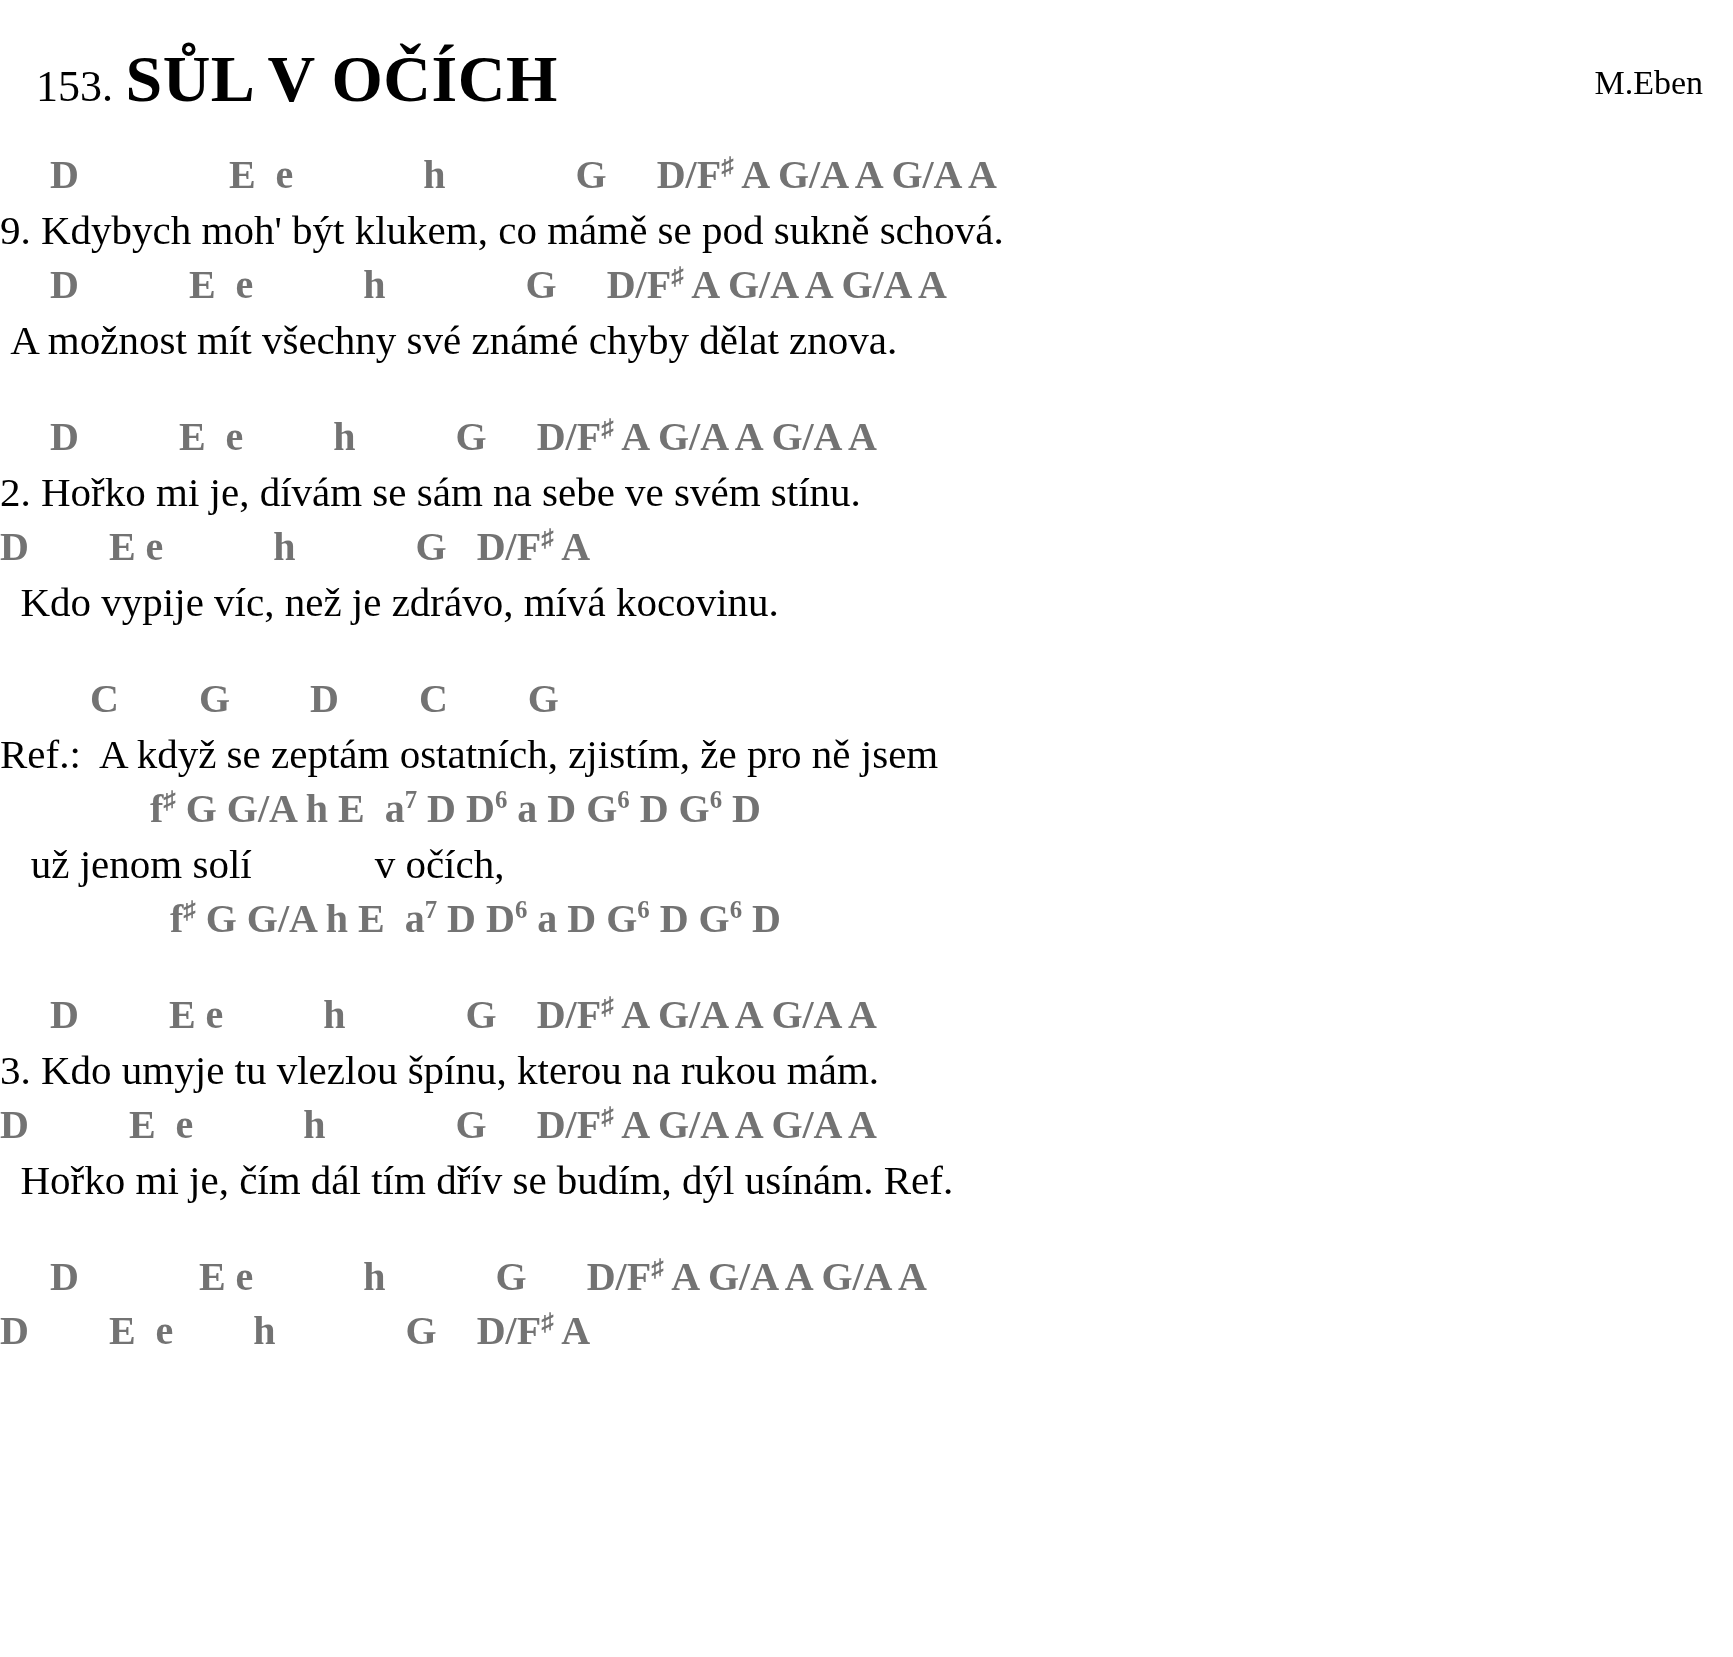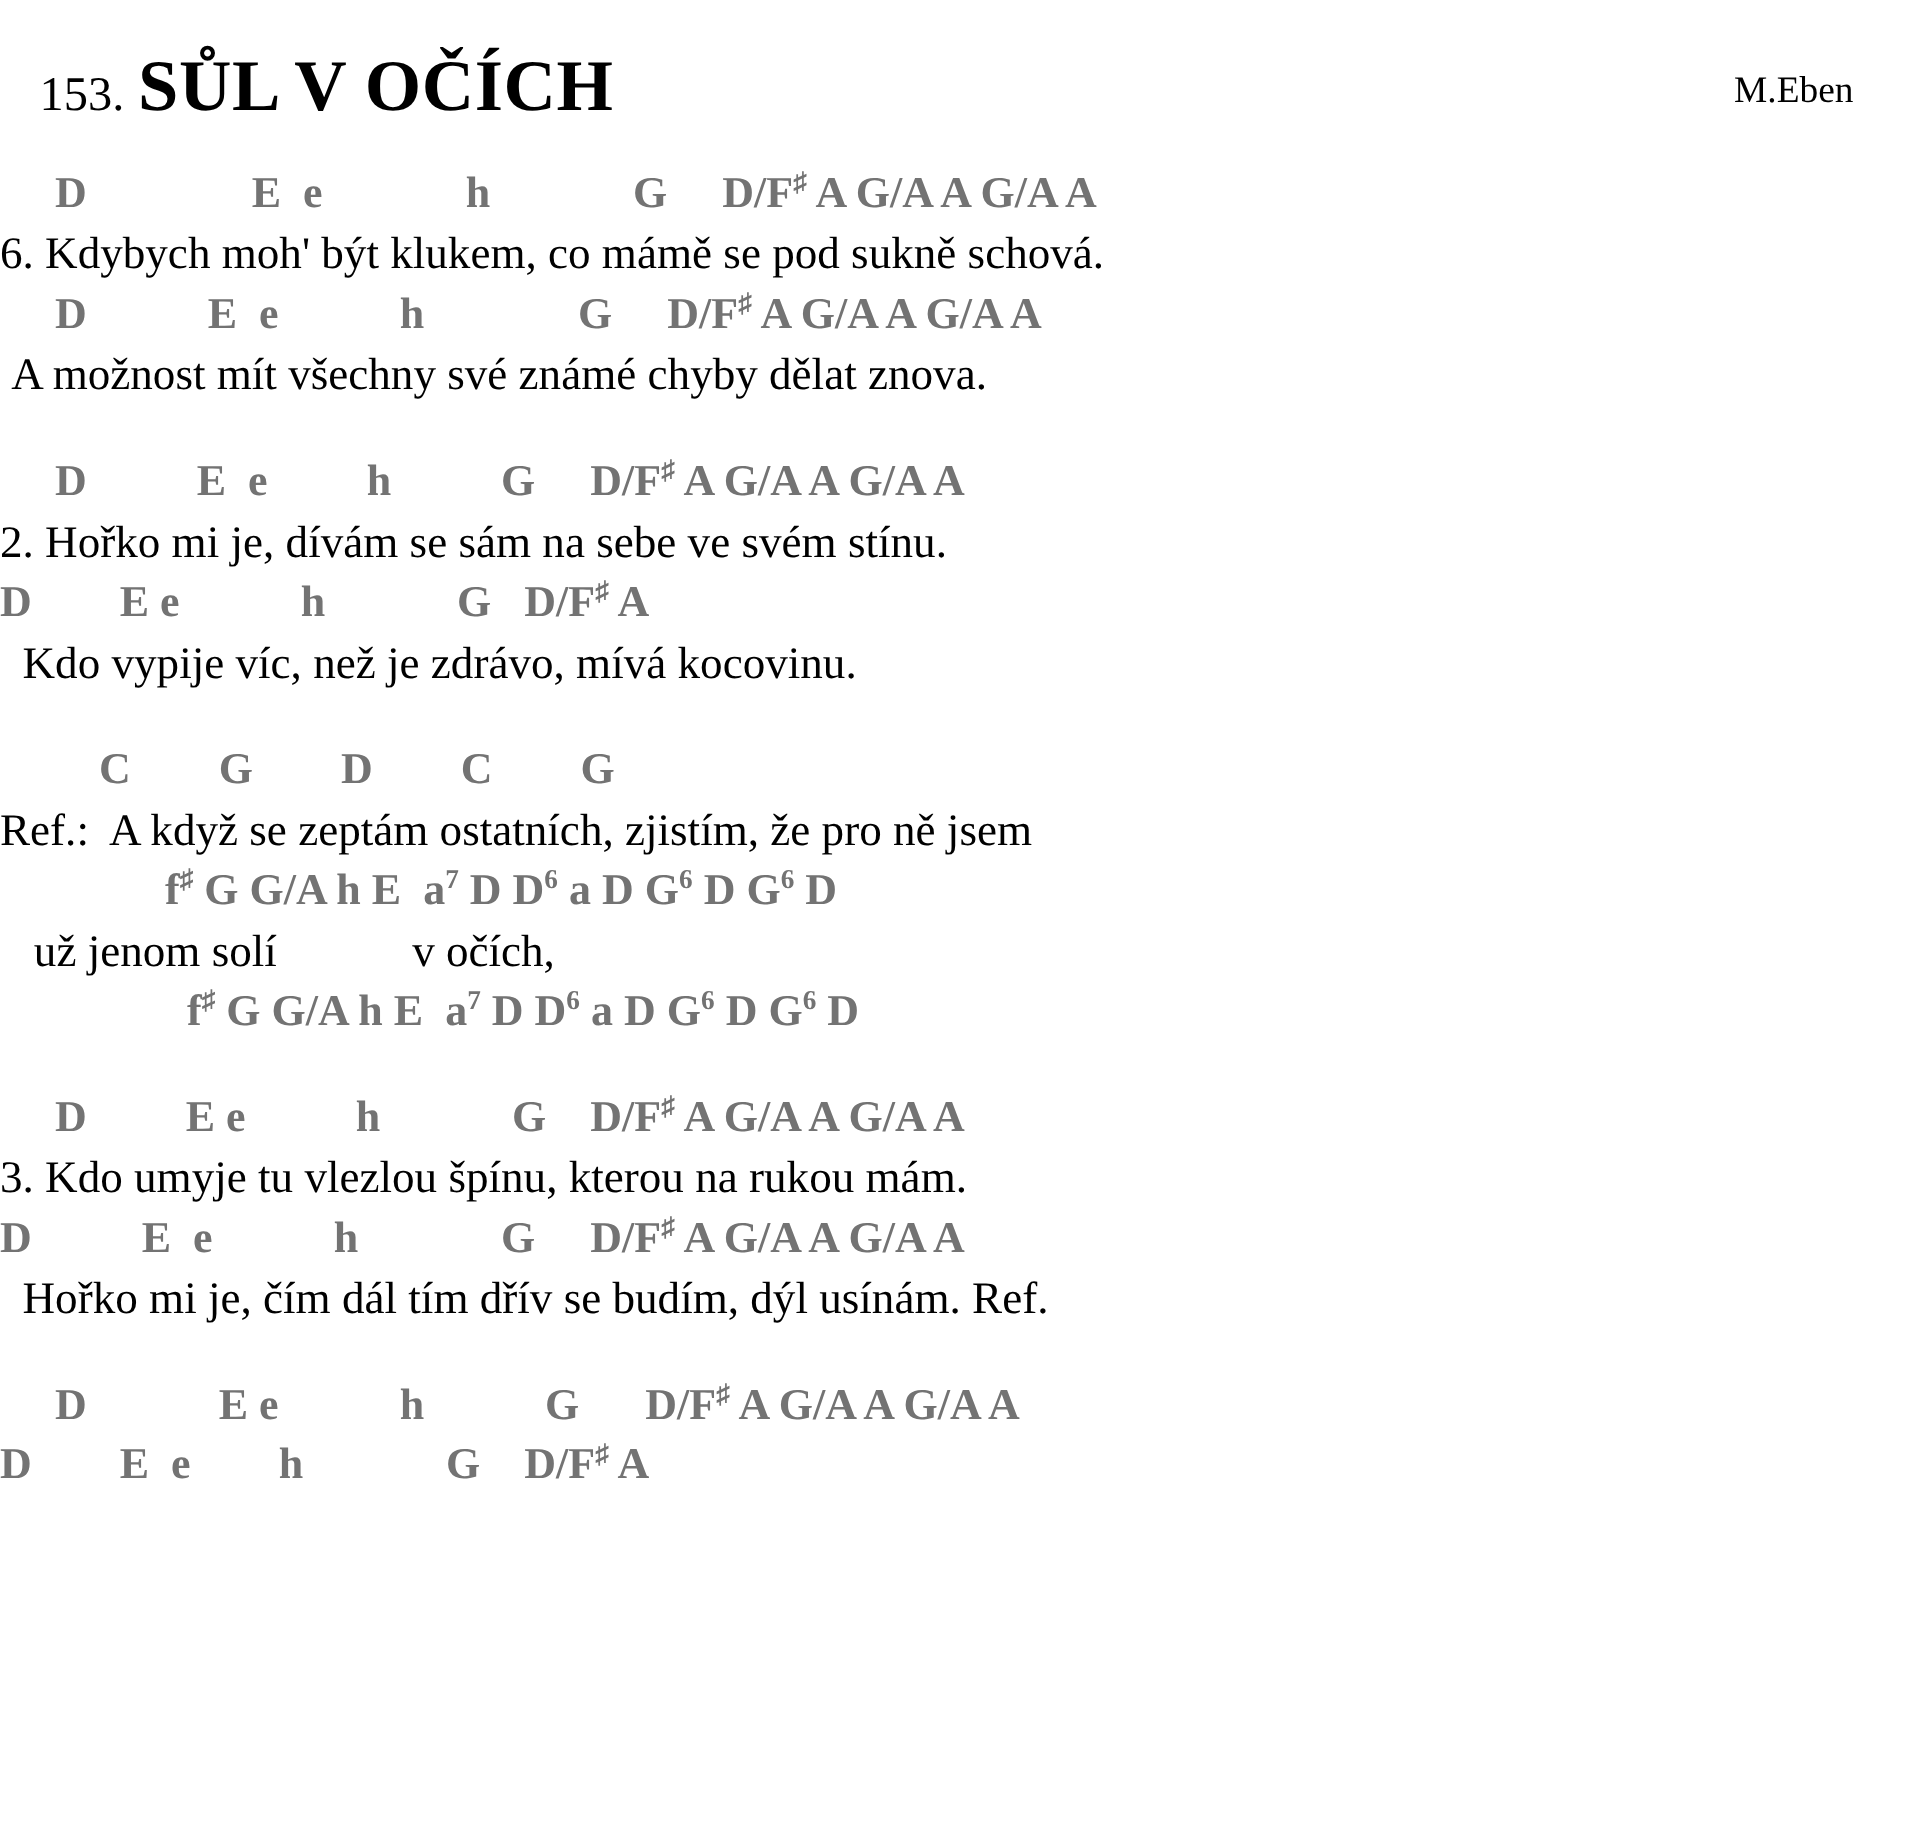--- a/index.html
+++ b/index.html
@@ -42,21 +42,21 @@
     font-size: 44px;
     font-family: Liberation Serif, serif;
   }
   .song-name {
     font-weight: bold;
     font-size: 66px;
     letter-spacing: 0.5px;
   }
   .song-author {
     position: absolute;
-    right: 48px;
+    right: 30px;
     top: 18px;
     font-size: 34px;
     white-space: nowrap;
   }
 
   
   .song-body {
     position: relative;
     margin-top: 6px;
   }
@@ -100,21 +100,21 @@
     <div class="song-title">
       <span class="song-number">153.</span>
       <span class="song-name">SŮL V OČÍCH</span>
     </div>
     <div class="song-author">M.Eben</div>
   </div>
 
   <div class="song-body">
       <div class="block">
         <div class="chord-line">&nbsp;&nbsp;&nbsp;&nbsp;&nbsp;D               E  e             h             G     D/F<sup>♯</sup> A G/A A G/A A</div>
-        <div class="lyric-line">6. Kdybych moh' být klukem, co mámě se pod sukně schová.</div>
+        <div class="lyric-line">9. Kdybych moh' být klukem, co mámě se pod sukně schová.</div>
         <div class="chord-line">&nbsp;&nbsp;&nbsp;&nbsp;&nbsp;D           E  e           h              G     D/F<sup>♯</sup> A G/A A G/A A</div>
         <div class="lyric-line">&nbsp;A možnost mít všechny své známé chyby dělat znova.</div>
       </div>
       <div class="block spaced">
         <div class="chord-line">&nbsp;&nbsp;&nbsp;&nbsp;&nbsp;D          E  e         h          G     D/F<sup>♯</sup> A G/A A G/A A</div>
         <div class="lyric-line">2. Hořko mi je, dívám se sám na sebe ve svém stínu.</div>
         <div class="chord-line">D        E e           h            G   D/F<sup>♯</sup> A</div>
         <div class="lyric-line">&nbsp;&nbsp;Kdo vypije víc, než je zdrávo, mívá kocovinu.</div>
       </div>
       <div class="block spaced">

